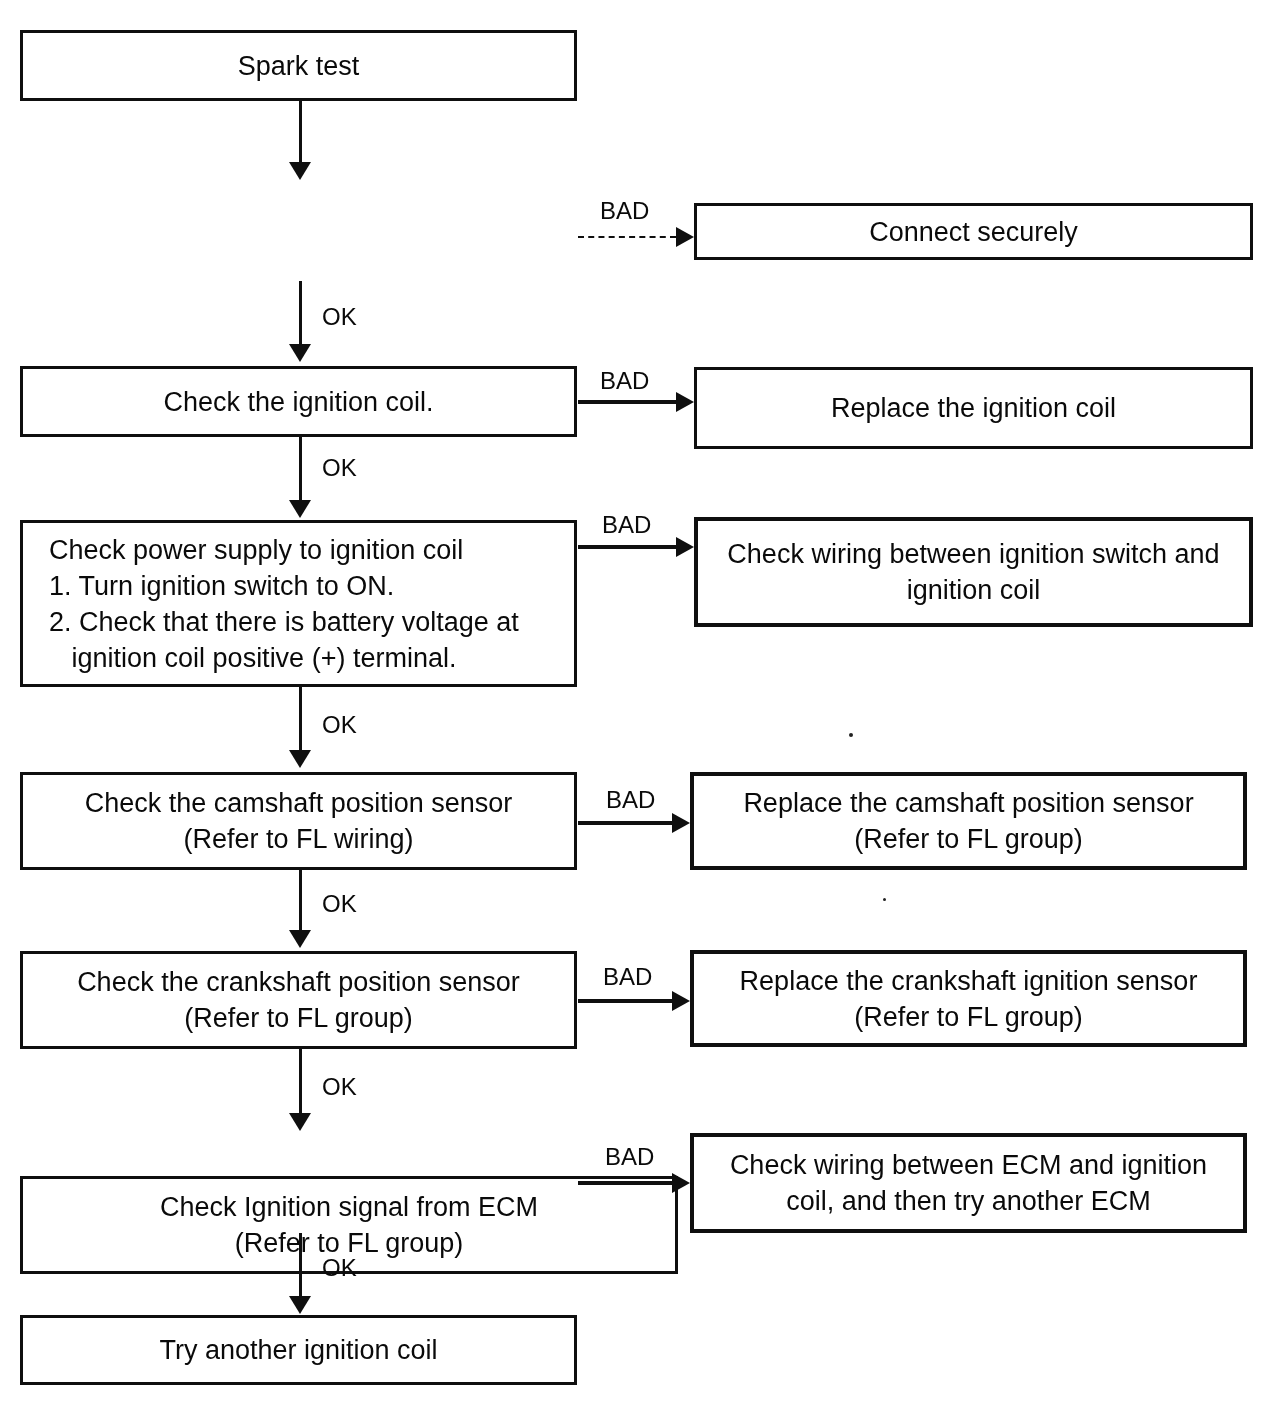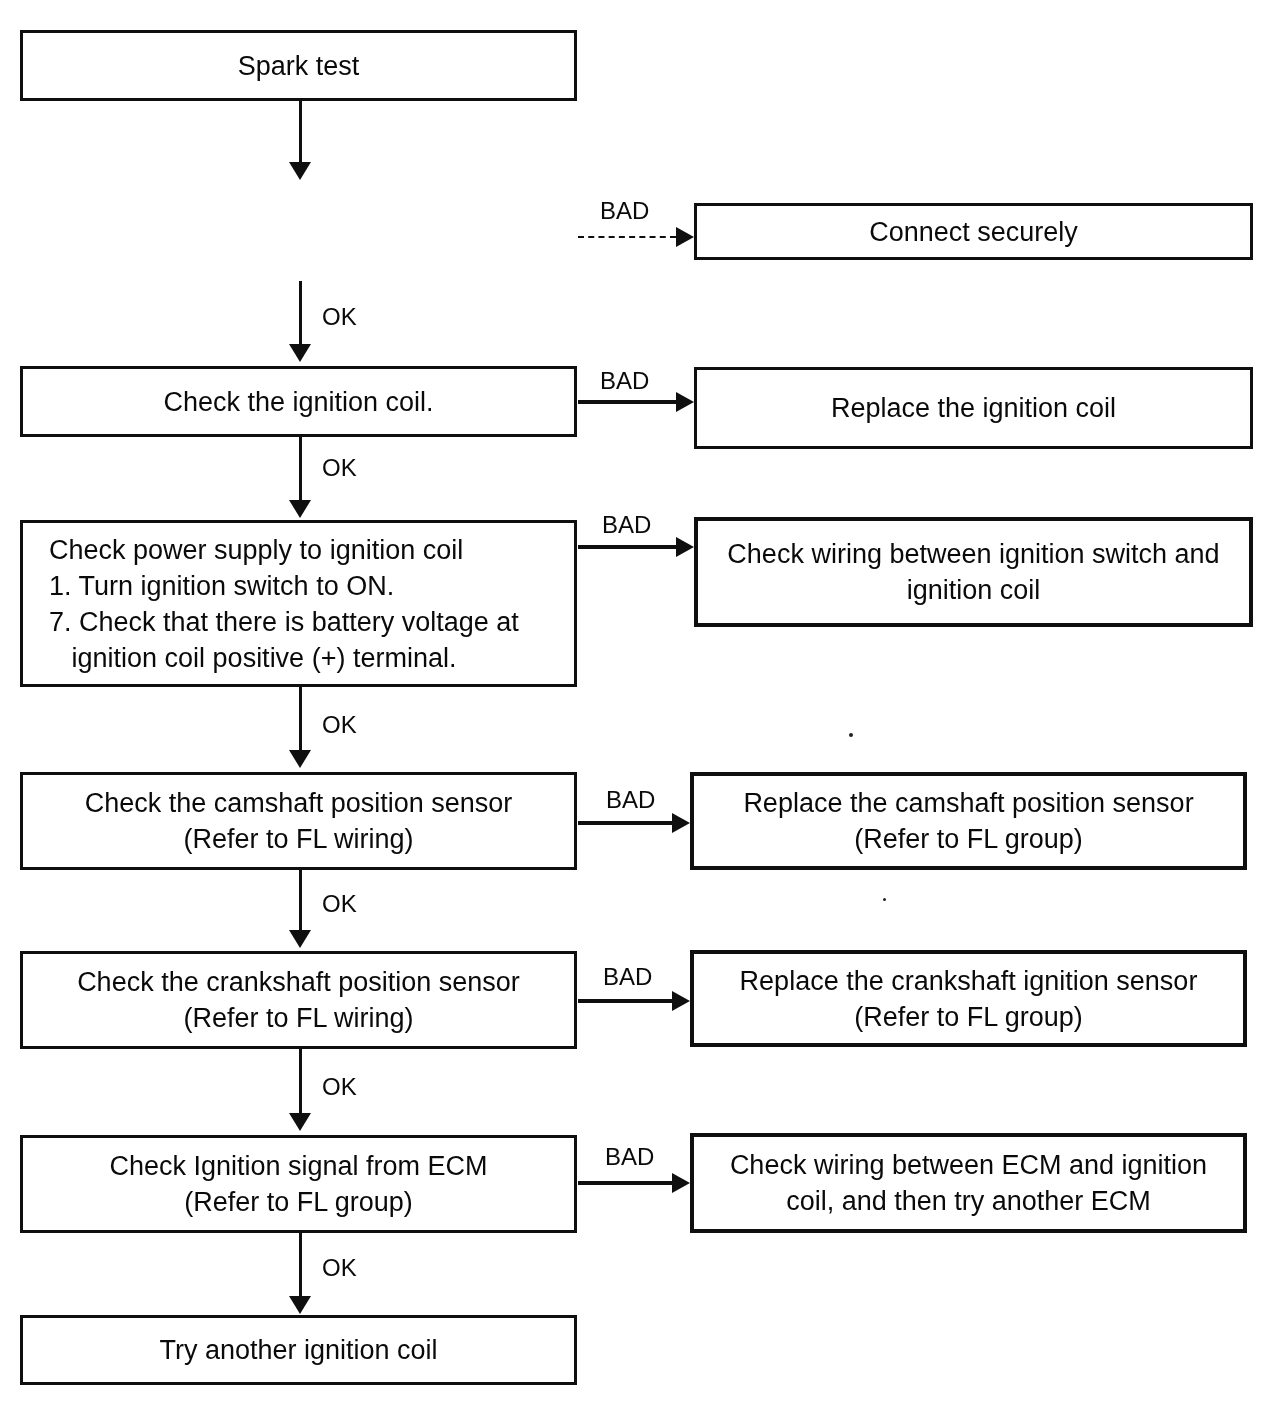--- a/index.html
+++ b/index.html
@@ -80,30 +80,30 @@
 
 <div class="canvas">
 
   <div class="node" style="left:20px; top:30px; width:557px; height:71px;">Spark test</div>
 
 
   <div class="node" style="left:20px; top:366px; width:557px; height:71px;">Check the ignition coil.</div>
 
   <div class="node align-left" style="left:20px; top:520px; width:557px; height:167px;">Check power supply to ignition coil
 1. Turn ignition switch to ON.
-7. Check that there is battery voltage at
+2. Check that there is battery voltage at
    ignition coil positive (+) terminal.</div>
 
   <div class="node" style="left:20px; top:772px; width:557px; height:98px;">Check the camshaft position sensor
 (Refer to FL wiring)</div>
 
   <div class="node" style="left:20px; top:951px; width:557px; height:98px;">Check the crankshaft position sensor
-(Refer to FL wiring)</div>
+(Refer to FL group)</div>
 
-  <div class="node" style="left:20px; top:1135px; width:557px; height:98px;">Check Ignition signal from ECM
+  <div class="node" style="left:20px; top:1176px; width:658px; height:98px;">Check Ignition signal from ECM
 (Refer to FL group)</div>
 
   <div class="node" style="left:20px; top:1315px; width:557px; height:70px;">Try another ignition coil</div>
 
   <div class="node" style="left:694px; top:203px; width:559px; height:57px;">Connect securely</div>
 
   <div class="node" style="left:694px; top:367px; width:559px; height:82px;">Replace the ignition coil</div>
 
   <div class="node thick" style="left:694px; top:517px; width:559px; height:110px;">Check wiring between ignition switch and
 ignition coil</div>

